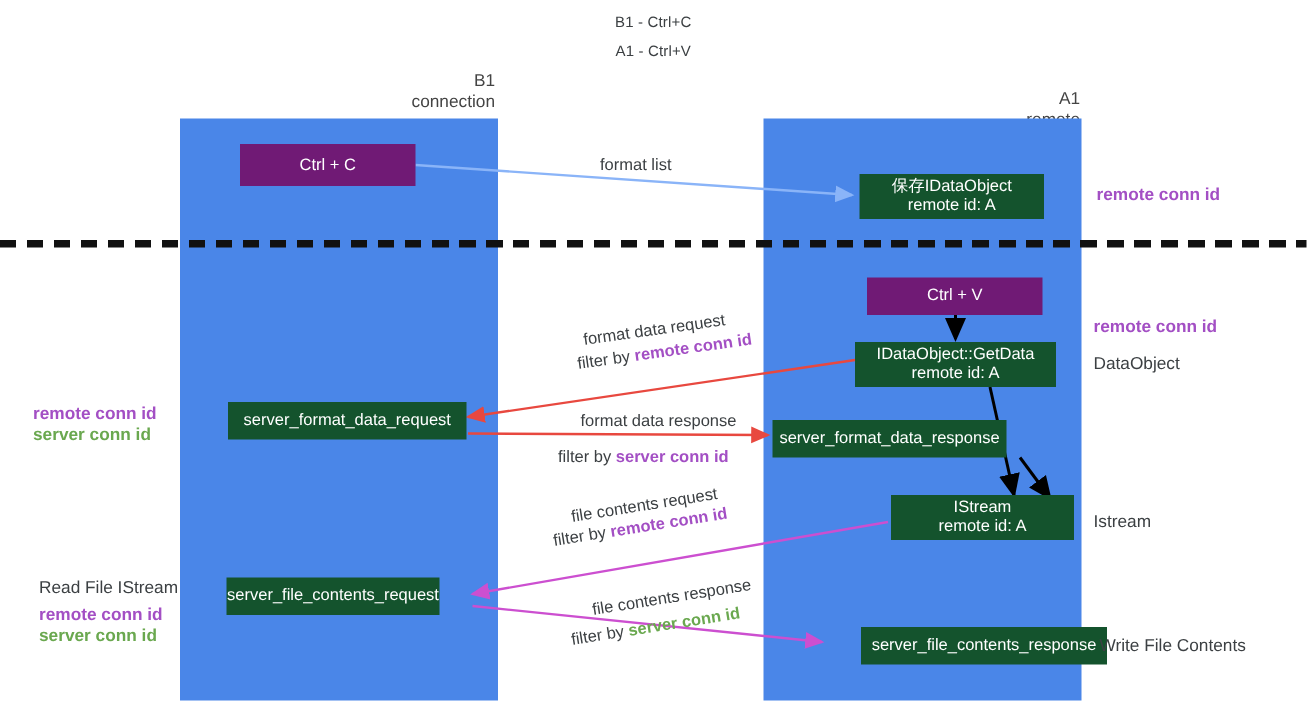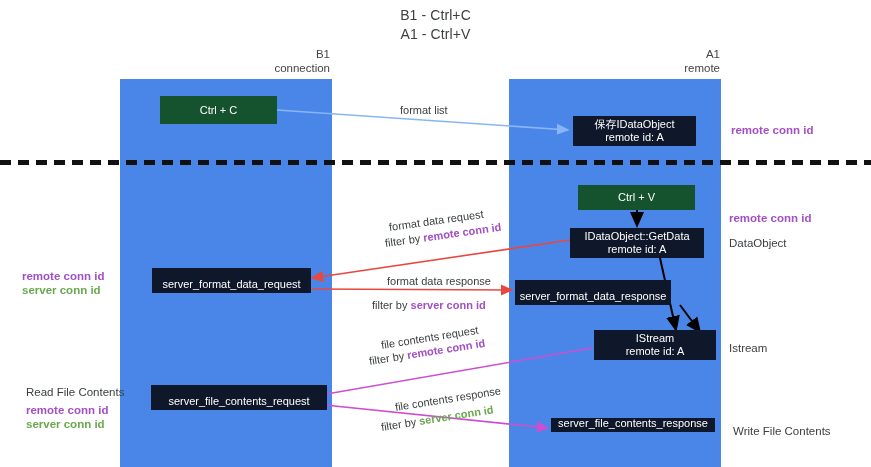--- a/index.html
+++ b/index.html
@@ -9,43 +9,43 @@
     font-family:"Liberation Sans", sans-serif;
     position:relative;
     overflow:hidden;
     color:#3c4043;
   }
   #stage{position:absolute;left:0;top:0;width:871px;height:467px;}
 
   
   .title{
     position:absolute;left:0;top:6px;width:871px;
-    text-align:center;font-size:14px;line-height:19px;
+    text-align:center;font-size:10px;line-height:19px;
     color:#3c4043;letter-spacing:.1px;
   }
 
   
   .colhead{
     position:absolute;text-align:right;font-size:11.5px;
     line-height:13.5px;color:#444;
   }
 
   
   .lane{position:absolute;background:#4a86e8;}
 
   
   .box{
     position:absolute;box-sizing:border-box;
     display:flex;flex-direction:column;
     align-items:center;justify-content:center;
     color:#ffffff;font-size:11px;line-height:13px;
     text-align:center;padding:2px 4px;
   }
-  .box.green{background:#14532d;}
-  .box.orange{background:#0f172a;justify-content:flex-end;}
+  .box.green{background:#701a75;}
+  .box.orange{background:#14532d;}
   .box .l2{font-size:11px;}
 
   
   .lab{position:absolute;font-size:11.5px;line-height:14px;color:#3c4043;}
   .lab .purple{color:#a34fc4;font-weight:bold;}
   .lab .green{color:#6aa84f;font-weight:bold;}
 
   
   .mlab{position:absolute;font-size:11px;line-height:14px;color:#3c4043;white-space:nowrap;}
   .mlab .purple{color:#a34fc4;font-weight:bold;}
@@ -68,21 +68,21 @@
 
   <div class="title">
     <div>B1 - Ctrl+C</div>
     <div>A1 - Ctrl+V</div>
   </div>
 
   <div class="colhead" style="left:150px;top:48px;width:180px;">
     <div>B1</div>
     <div>connection</div>
   </div>
-  <div class="colhead" style="left:540px;top:48px;width:180px;">
+  <div class="colhead" style="left:540px;top:60px;width:180px;">
     <div>A1</div>
     <div>remote</div>
   </div>
 
   <div class="lane" style="left:120px;top:79px;width:212px;height:388px;"></div>
   <div class="lane" style="left:509px;top:79px;width:212px;height:388px;"></div>
 
   <svg class="overlay" viewBox="0 0 871 467">
     <defs>
       <marker id="ar-blue" markerWidth="9" markerHeight="9" refX="7" refY="4.5" orient="auto">
@@ -142,25 +142,25 @@
 
   <div class="box orange" style="left:515px;top:280px;width:156px;height:25px;">
     <div>server_format_data_response</div>
   </div>
 
   <div class="box orange" style="left:594px;top:330px;width:122px;height:30px;">
     <div>IStream</div>
     <div class="l2">remote id: A</div>
   </div>
 
-  <div class="box orange" style="left:151px;top:385px;width:176px;height:25px;">
+  <div class="box orange" style="left:151px;top:385px;width:142px;height:25px;">
     <div>server_file_contents_request</div>
   </div>
 
-  <div class="box orange" style="left:551px;top:418px;width:164px;height:14px;">
+  <div class="box orange" style="left:574px;top:418px;width:164px;height:25px;">
     <div>server_file_contents_response</div>
   </div>
 
   <div class="mlab" style="left:400px;top:103px;">
     <span>format list</span>
   </div>
 
   <div class="mlab rot" style="left:389px;top:220px;">
     <span>format data request</span>
   </div>
@@ -208,21 +208,21 @@
   <div class="lab" style="left:733px;top:424px;">
     <span>Write File Contents</span>
   </div>
 
   <div class="lab" style="left:22px;top:269px;">
     <div class="purple">remote conn id</div>
     <div class="green">server conn id</div>
   </div>
 
   <div class="lab" style="left:26px;top:385px;">
-    <span>Read File Contents</span>
+    <span>Read File IStream</span>
   </div>
 
   <div class="lab" style="left:26px;top:403px;">
     <div class="purple">remote conn id</div>
     <div class="green">server conn id</div>
   </div>
 
 </div>
 
 </body></html>

